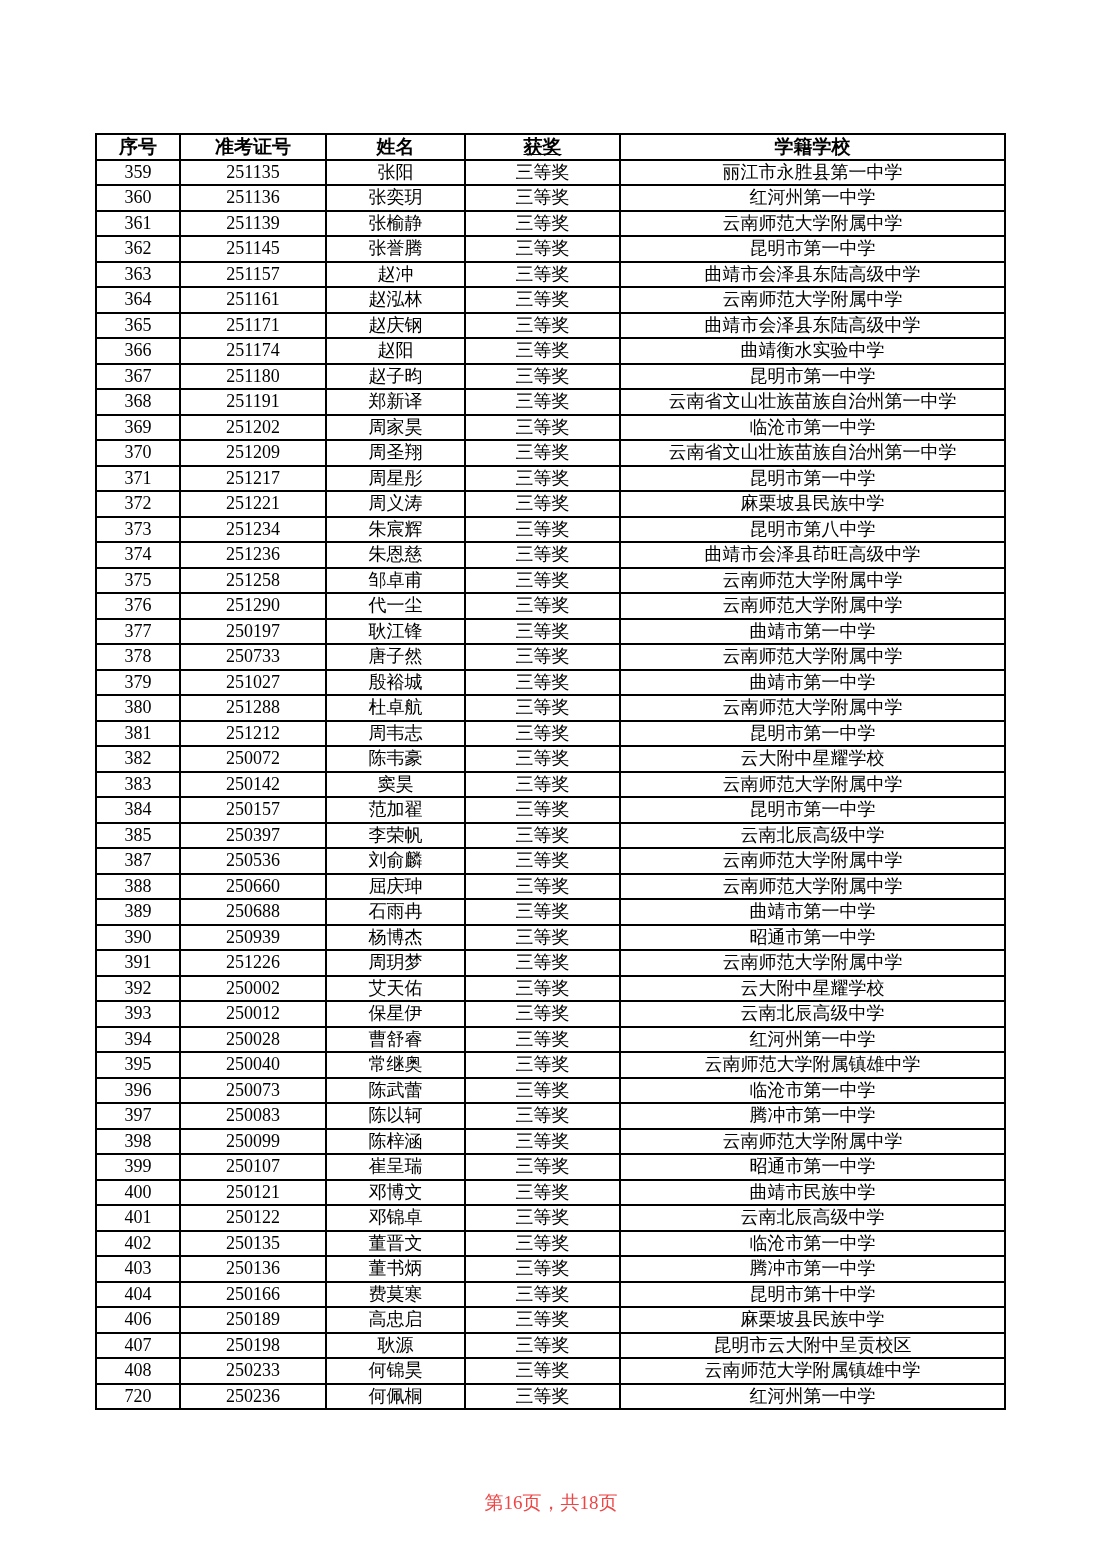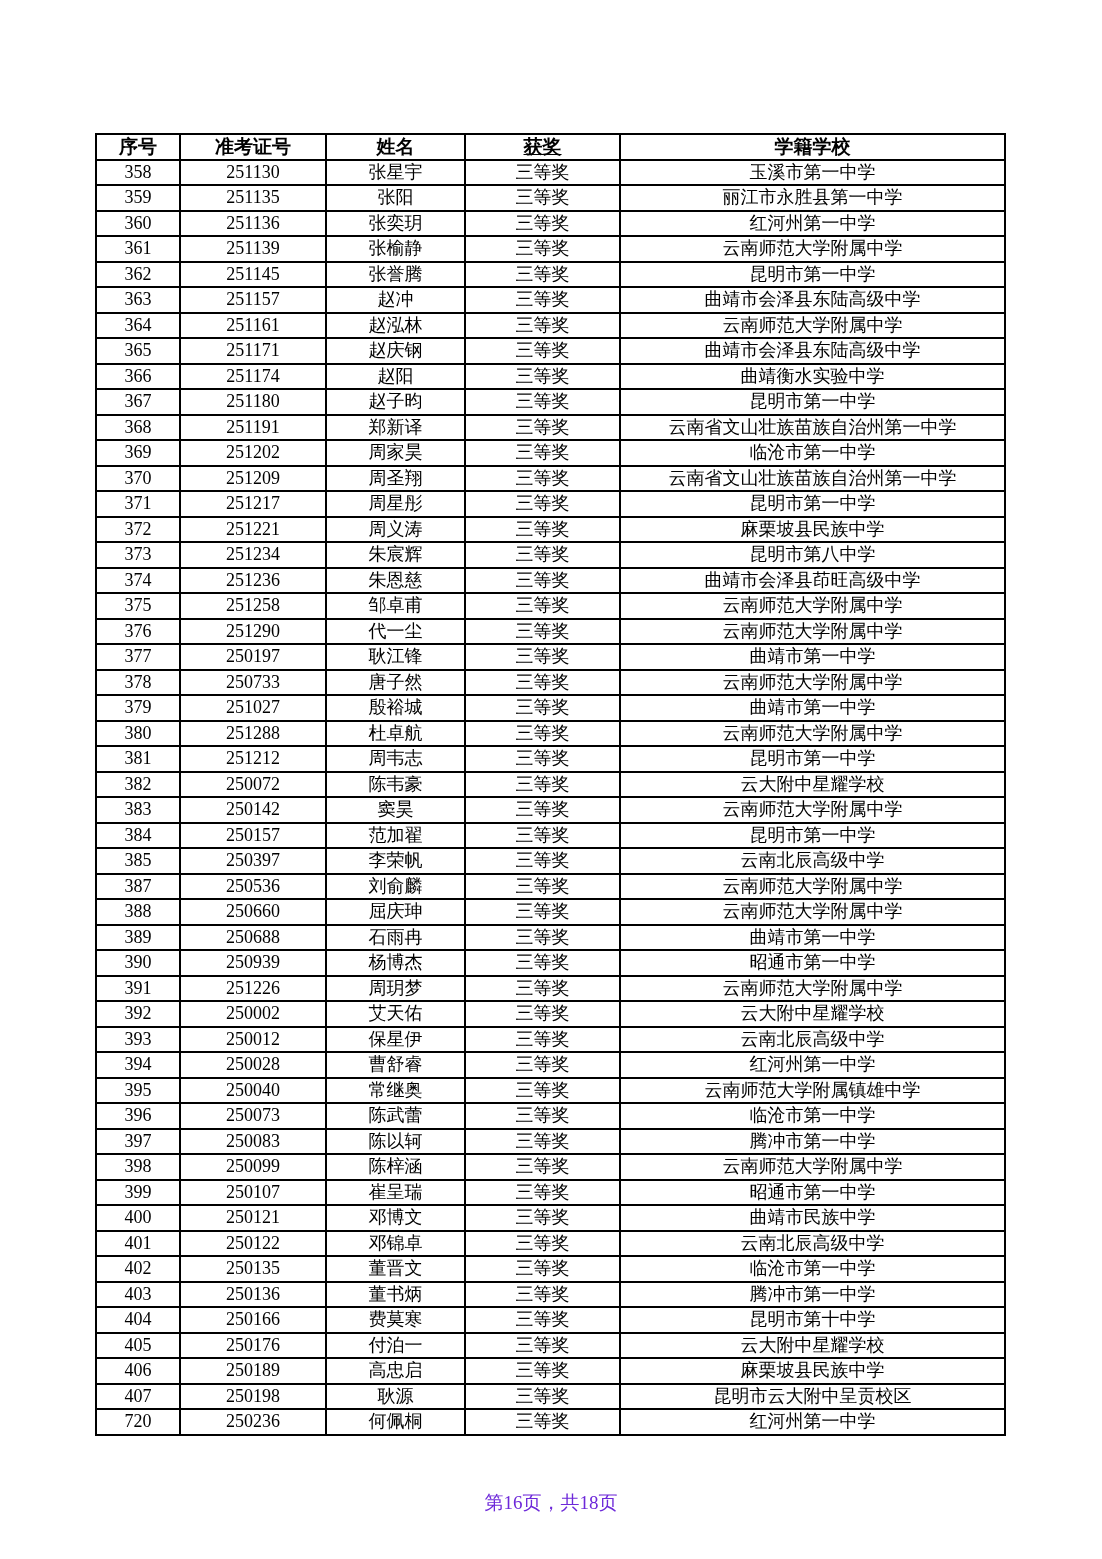--- a/index.html
+++ b/index.html
@@ -46,47 +46,40 @@
   .col-name    { width: 137px; }
   .col-award   { width: 153px; text-decoration: underline; }
   .col-school  { width: 383px; }
   .footer {
     position: absolute;
     left: 0;
     top: 1490px;
     width: 100%;
     text-align: center;
     font-size: 19px;
-    color: #6d28d9;
+    color: #ef4444;
   }
 </style>
 </head>
 <body>
 
 <div class="page">
 
   <table class="award-table">
     <thead>
       <tr>
         <th class="col-serial">序号</th>
         <th class="col-examid">准考证号</th>
         <th class="col-name">姓名</th>
         <th class="col-award">获奖</th>
         <th class="col-school">学籍学校</th>
       </tr>
     </thead>
     <tbody id="table-body">
         <tr>
-          <td>358</td>
-          <td>251130</td>
-          <td>张星宇</td>
-          <td>三等奖</td>
-          <td>玉溪市第一中学</td>
-        </tr>
-        <tr>
           <td>359</td>
           <td>251135</td>
           <td>张阳</td>
           <td>三等奖</td>
           <td>丽江市永胜县第一中学</td>
         </tr>
         <tr>
           <td>360</td>
           <td>251136</td>
           <td>张奕玥</td>
@@ -388,39 +381,39 @@
           <td>腾冲市第一中学</td>
         </tr>
         <tr>
           <td>404</td>
           <td>250166</td>
           <td>费莫寒</td>
           <td>三等奖</td>
           <td>昆明市第十中学</td>
         </tr>
         <tr>
-          <td>405</td>
-          <td>250176</td>
-          <td>付泊一</td>
-          <td>三等奖</td>
-          <td>云大附中星耀学校</td>
-        </tr>
-        <tr>
           <td>406</td>
           <td>250189</td>
           <td>高忠启</td>
           <td>三等奖</td>
           <td>麻栗坡县民族中学</td>
         </tr>
         <tr>
           <td>407</td>
           <td>250198</td>
           <td>耿源</td>
           <td>三等奖</td>
           <td>昆明市云大附中呈贡校区</td>
+        </tr>
+        <tr>
+          <td>408</td>
+          <td>250233</td>
+          <td>何锦昊</td>
+          <td>三等奖</td>
+          <td>云南师范大学附属镇雄中学</td>
         </tr>
         <tr>
           <td>720</td>
           <td>250236</td>
           <td>何佩桐</td>
           <td>三等奖</td>
           <td>红河州第一中学</td>
         </tr>
       </tbody>
   </table>

